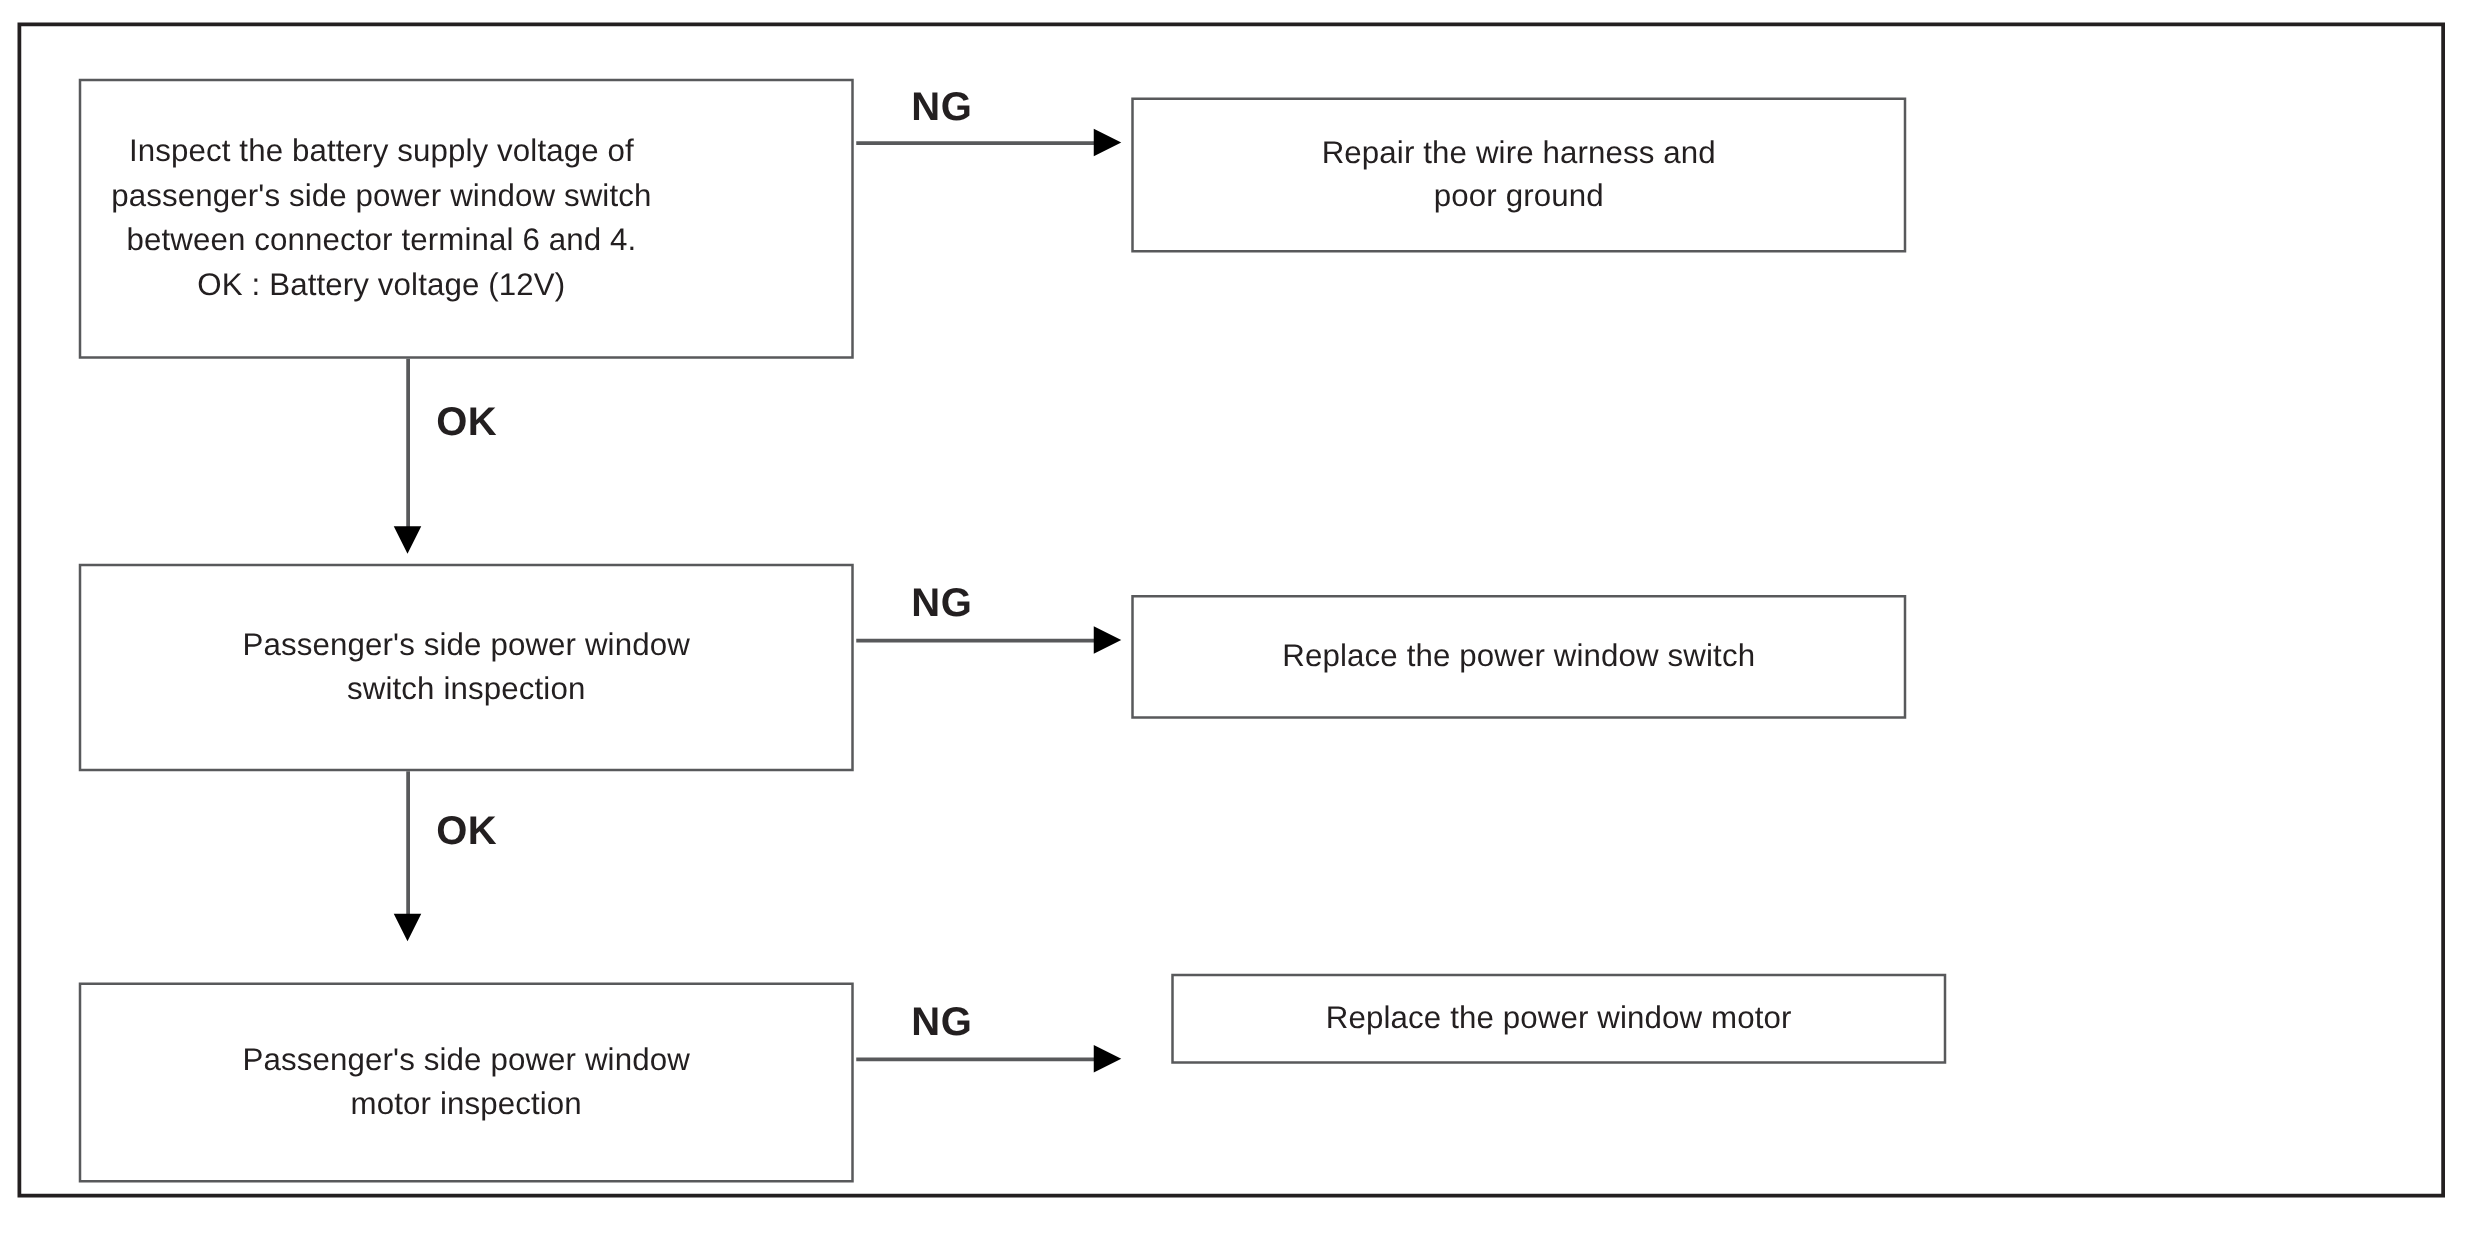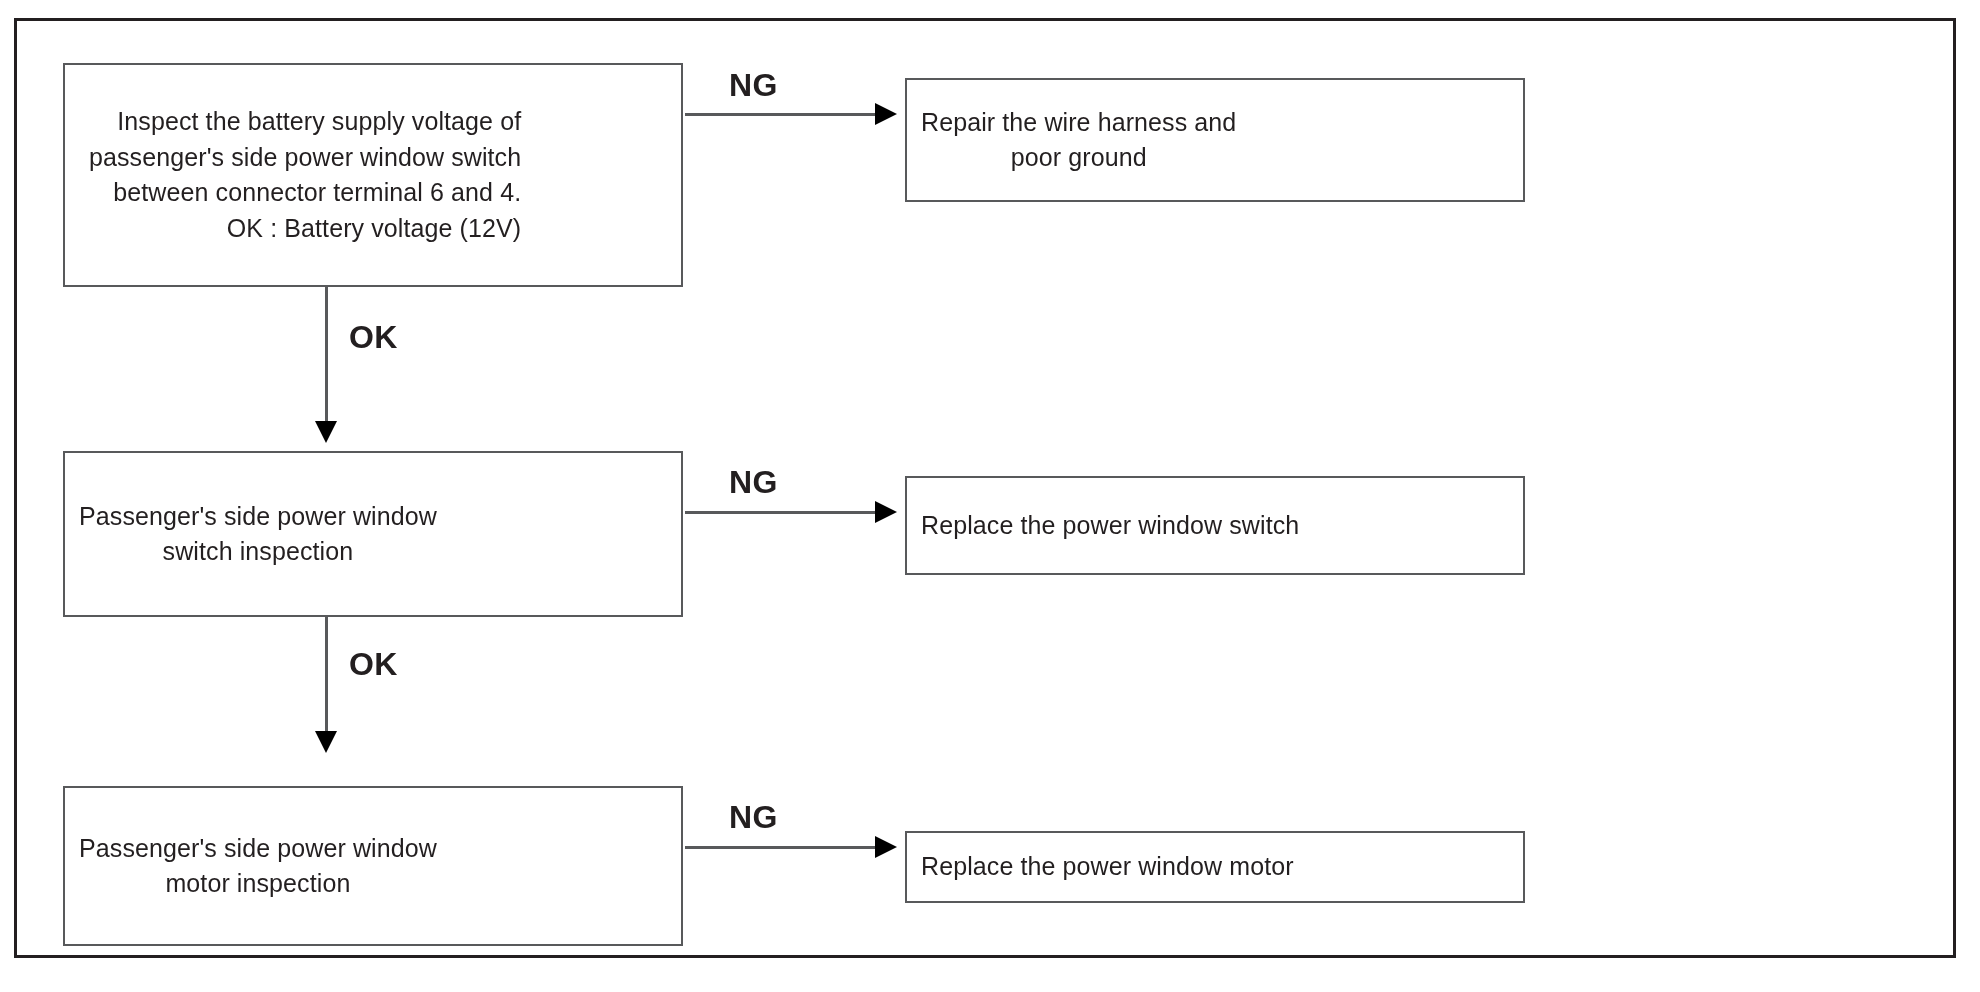--- a/index.html
+++ b/index.html
@@ -28,54 +28,54 @@
     background: #ffffff;
     box-sizing: border-box;
   }
   .node {
     position: absolute;
     border: 2px solid #58595b;
     background: #ffffff;
     box-sizing: border-box;
     display: flex;
     align-items: center;
-    justify-content: flex-start;
+    justify-content: center;
     text-align: center;
     color: #231f20;
     font-size: 25px;
     line-height: 1.42;
     letter-spacing: 0.1px;
   }
   .node .txt {
     white-space: pre-line;
     padding: 0 14px;
   }
   
   .node.process {
     left: 46px;
     width: 620px;
   }
   .node.p1 {
     top: 42px;
     height: 224px;
     justify-content: flex-start;
-    text-align: right;
+    text-align: center;
   }
   .node.p1 .txt { padding-left: 24px; }
   .node.p2 { top: 430px; height: 166px; }
   .node.p3 { top: 765px; height: 160px; }
 
   
   .node.outcome {
     left: 888px;
     width: 620px;
   }
   .node.o1 { top: 57px; height: 124px; }
   .node.o2 { top: 455px; height: 99px; }
-  .node.o3 { top: 810px; height: 72px; }
+  .node.o3 { top: 758px; height: 72px; margin-left: 32px; }
 
   
   .hline {
     position: absolute;
     height: 3px;
     background: #58595b;
   }
   .vline {
     position: absolute;
     width: 3px;

